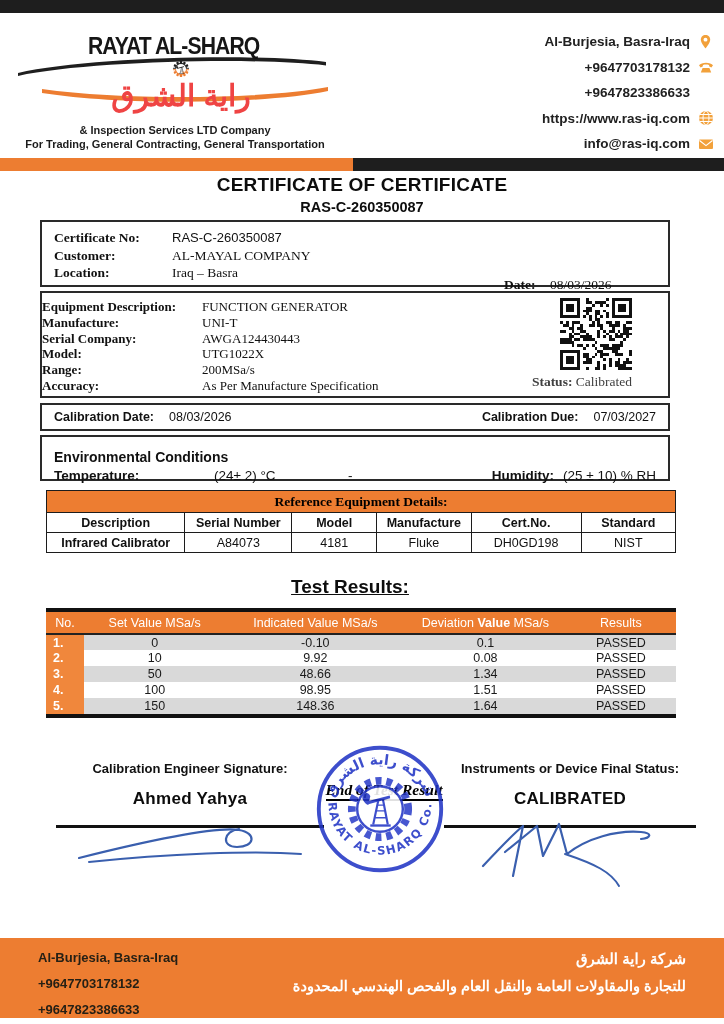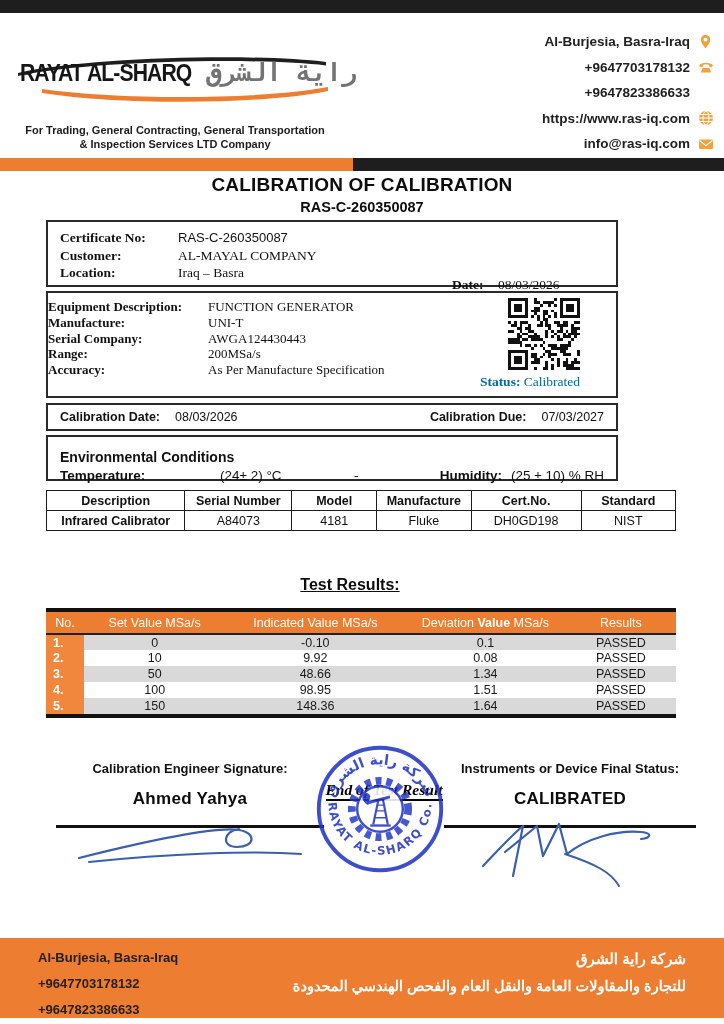--- a/index.html
+++ b/index.html
@@ -5,60 +5,60 @@
   * { margin:0; padding:0; box-sizing:border-box; }
   body { background:#e8e8e8; font-family:"Liberation Sans", sans-serif; }
   .page { position:relative; width:724px; height:1024px; background:#ffffff; margin:0 auto; overflow:hidden; }
 
   
   .topbar { position:absolute; top:0; left:0; width:724px; height:13px; background:#1e1e1e; }
 
   
   .header { position:absolute; top:13px; left:0; width:724px; height:145px; background:#fff; }
   .swoosh-svg { position:absolute; left:16px; top:16px; width:326px; height:88px; }
-  .logo-row { position:absolute; left:20px; top:20px; width:322px; height:80px; display:flex; align-items:center; justify-content:space-between; }
+  .logo-row { position:absolute; left:20px; top:20px; width:322px; height:80px; display:flex; align-items:center; justify-content:space-between;flex-direction:column; }
   .logo-en { font-size:23px; font-weight:bold; letter-spacing:-1px; color:#161616; transform:scaleX(.92); transform-origin:left; white-space:nowrap; z-index:2; }
-  .logo-ar { font-size:25px; font-weight:bold; color:#737373; white-space:nowrap; z-index:2; direction:rtl;font-family:Liberation Mono, monospace; }
+  .logo-ar { font-size:30px; font-weight:bold; color:#ef4444; white-space:nowrap; z-index:2; direction:rtl; }
   .gear-svg { width:68px; height:76px; z-index:2; }
   .taglines { position:absolute; left:8px; top:110px; width:334px; text-align:center; font-size:11px; font-weight:bold; color:#1c1c1c; line-height:14px; }
 
   .contacts { position:absolute; top:16px; right:10px; width:230px; }
   .contact-line { display:flex; justify-content:flex-end; align-items:center; gap:7px; height:25.5px; font-size:13.5px; font-weight:bold; color:#212121; }
   .cicon { width:17px; height:17px; flex:none; display:flex; align-items:center; justify-content:center; }
 
   
   .divider { position:absolute; top:158px; left:0; width:724px; height:13px; display:flex; }
   .divider .d-orange { width:353px; height:13px; background:#ED7D31; }
   .divider .d-black { flex:1; height:13px; background:#1e1e1e; }
 
   
   .doc-title { position:absolute; top:174px; left:0; width:724px; text-align:center; font-size:19px; font-weight:bold; color:#0d0d0d; letter-spacing:.2px; }
   .doc-subtitle { position:absolute; top:199px; left:0; width:724px; text-align:center; font-size:14.5px; font-weight:bold; color:#0d0d0d; }
 
   
-  .box { position:absolute; left:46px; width:572px; border:2px solid #2a2a2a; background:#fff; }
+  .box { position:absolute; left:40px; width:630px; border:2px solid #2a2a2a; background:#fff; }
 
   
   .cert-box { top:220px; height:67px; padding:7px 12px; }
   .cert-grid { display:flex; }
   .cert-left { flex:1; }
   .cert-row { display:flex; font-size:13.5px; line-height:17.5px; color:#111; }
   .cert-label { width:118px; font-weight:bold; font-family:"Liberation Serif", serif; }
   .cert-value { font-family:"Liberation Serif", serif; }
   .cert-value.sans { font-family:"Liberation Sans", sans-serif; font-size:13px; }
   .cert-right { width:152px;margin-top:47px; }
   .cert-right .cert-label { width:46px; }
 
   
   .equip-box { top:291px; height:107px; padding:6px 0; }
   .equip-row { display:flex; font-size:13px; line-height:15.8px; color:#111; }
   .equip-label { width:160px; font-weight:bold; font-family:"Liberation Serif", serif; }
   .equip-value { font-family:"Liberation Serif", serif; }
   .qr-wrap { position:absolute; top:5px; right:36px; width:72px; height:72px; }
-  .status-line { position:absolute; right:36px; bottom:6px; font-size:13.5px; font-family:"Liberation Serif", serif; color:#0369a1; }
+  .status-line { position:absolute; right:36px; bottom:6px; font-size:13.5px; font-family:"Liberation Serif", serif; color:#404040; }
   .status-line b { font-family:"Liberation Serif", serif; }
 
   
   .cal-box { top:403px; height:28px; display:flex; align-items:center; justify-content:space-between; padding:0 12px; font-size:12.5px; color:#111; }
   .cal-pair { display:flex; gap:15px; }
   .cal-pair b { font-weight:bold; }
 
   
   .env-box { top:435px; height:46px; padding:4px 12px; color:#111; }
   .env-title { font-size:14px; font-weight:bold;margin-top:8px; }
@@ -71,21 +71,21 @@
 
   
   .ref-table { position:absolute; left:46px; top:490px; width:630px; border-collapse:collapse; }
   .ref-table td, .ref-table th { border:1.5px solid #1c1c1c; text-align:center; }
   .ref-title-cell { background:#ED7D31; font-family:"Liberation Serif", serif; font-weight:bold; font-size:13.5px; height:22px; color:#000; }
   .ref-head td { font-weight:bold; font-size:12.5px; height:20px; color:#111; }
   .ref-data td { font-size:12.5px; height:20px; color:#111; }
   .ref-data td:first-child { font-weight:bold; }
 
   
-  .test-title { position:absolute; top:576px; left:0; width:700px; text-align:center; font-size:16px; font-weight:bold; text-decoration:underline; color:#0d0d0d; }
+  .test-title { position:absolute; top:576px; left:0; width:700px; text-align:center; font-size:19px; font-weight:bold; text-decoration:underline; color:#0d0d0d; }
   .test-wrap { position:absolute; left:46px; top:608px; width:630px; border-top:4px solid #111; border-bottom:4px solid #111; }
   .test-table { width:100%; border-collapse:collapse; }
   .test-table td { text-align:center; font-size:12.5px; color:#1a1a1a; }
   .test-head td { background:#ED7D31; color:#fff; height:22px; font-weight:normal; border-bottom:2px solid #222; }
   .test-head td b { color:#fff; }
   .test-row td { height:16px; }
   .test-row.gray td { background:#D9D9D9; }
   .test-row td.no-cell { background:#F0873C; color:#fff; font-weight:bold; text-align:left; padding-left:7px; }
   .col-no { width:6%; } .col-set { width:22.5%; } .col-ind { width:28.5%; } .col-dev { width:25.5%; } .col-res { width:17.5%; }
 
@@ -172,22 +172,22 @@
         <path d="M-4 22 L3 -11 M12 22 L5 -11" stroke="#141414" stroke-width="2.2" fill="none"></path>
         <path d="M-2 14 H11 M-1 7 H10 M0 0 H9" stroke="#141414" stroke-width="1.4" fill="none"></path>
         <path d="M-10 23 H17" stroke="#141414" stroke-width="2.6" fill="none"></path>
         <rect x="9" y="14" width="9" height="6" fill="#ED7D31"></rect>
         <path d="M11 14 V20 M14 14 V20" stroke="#8a4a18" stroke-width="1"></path>
       </svg>
       <span class="logo-ar">راية الشرق</span>
     </div>
 
     <div class="taglines">
+      <div>&amp; Inspection Services LTD Company</div>
       <div>For Trading, General Contracting, General Transportation</div>
-      <div>&amp; Inspection Services LTD Company</div>
     </div>
 
     <div class="contacts">
       <div class="contact-line">
         <span>Al-Burjesia, Basra-Iraq</span>
         <span class="cicon">
           <svg viewBox="0 0 16 16" width="15" height="15">
               <path d="M8 1 C5.1 1 3 3.2 3 6 C3 9.6 8 15.2 8 15.2 C8 15.2 13 9.6 13 6 C13 3.2 10.9 1 8 1 Z" fill="#F2A13B"></path>
               <circle cx="8" cy="6" r="2.1" fill="#fff"></circle>
             </svg>
@@ -226,21 +226,21 @@
         </span>
       </div>
     </div>
   </div>
 
   <div class="divider">
     <div class="d-orange"></div>
     <div class="d-black"></div>
   </div>
 
-  <div class="doc-title">CALIBRATION OF CALIBRATION</div>
+  <div class="doc-title">CERTIFICATE OF CERTIFICATE</div>
   <div class="doc-subtitle">RAS-C-260350087</div>
 
   <div class="box cert-box">
     <div class="cert-grid">
       <div class="cert-left">
         <div class="cert-row">
           <span class="cert-label">Certificate No:</span>
           <span class="cert-value sans">RAS-C-260350087</span>
         </div>
         <div class="cert-row">
@@ -270,20 +270,24 @@
       <span class="equip-label">Equipment Description:</span>
       <span class="equip-value">FUNCTION GENERATOR</span>
     </div>
     <div class="equip-row">
       <span class="equip-label">Manufacture:</span>
       <span class="equip-value">UNI-T</span>
     </div>
     <div class="equip-row">
       <span class="equip-label">Serial Company:</span>
       <span class="equip-value">AWGA124430443</span>
+    </div>
+    <div class="equip-row">
+      <span class="equip-label">Model:</span>
+      <span class="equip-value">UTG1022X</span>
     </div>
     <div class="equip-row">
       <span class="equip-label">Range:</span>
       <span class="equip-value">200MSa/s</span>
     </div>
     <div class="equip-row">
       <span class="equip-label">Accuracy:</span>
       <span class="equip-value">As Per Manufacture Specification</span>
     </div>
     <div class="qr-wrap">
@@ -330,20 +334,23 @@
       <span class="env-temp-value">(24± 2) °C</span>
       <span class="env-dash">-</span>
       <span class="env-spacer"></span>
       <span class="env-hum-label">Humidity:</span>
       <span>(25 ± 10) % RH</span>
     </div>
   </div>
 
   <table class="ref-table">
     <tbody>
+      <tr>
+          <td colspan="6" class="ref-title-cell">Reference Equipment Details:</td>
+        </tr>
       <tr class="ref-head">
         <td style="width:22%">Description</td>
         <td style="width:17%">Serial Number</td>
         <td style="width:13.5%">Model</td>
         <td style="width:15%">Manufacture</td>
         <td style="width:17.5%">Cert.No.</td>
         <td style="width:15%">Standard</td>
       </tr>
       <tr class="ref-data">
         <td>Infrared Calibrator</td>

